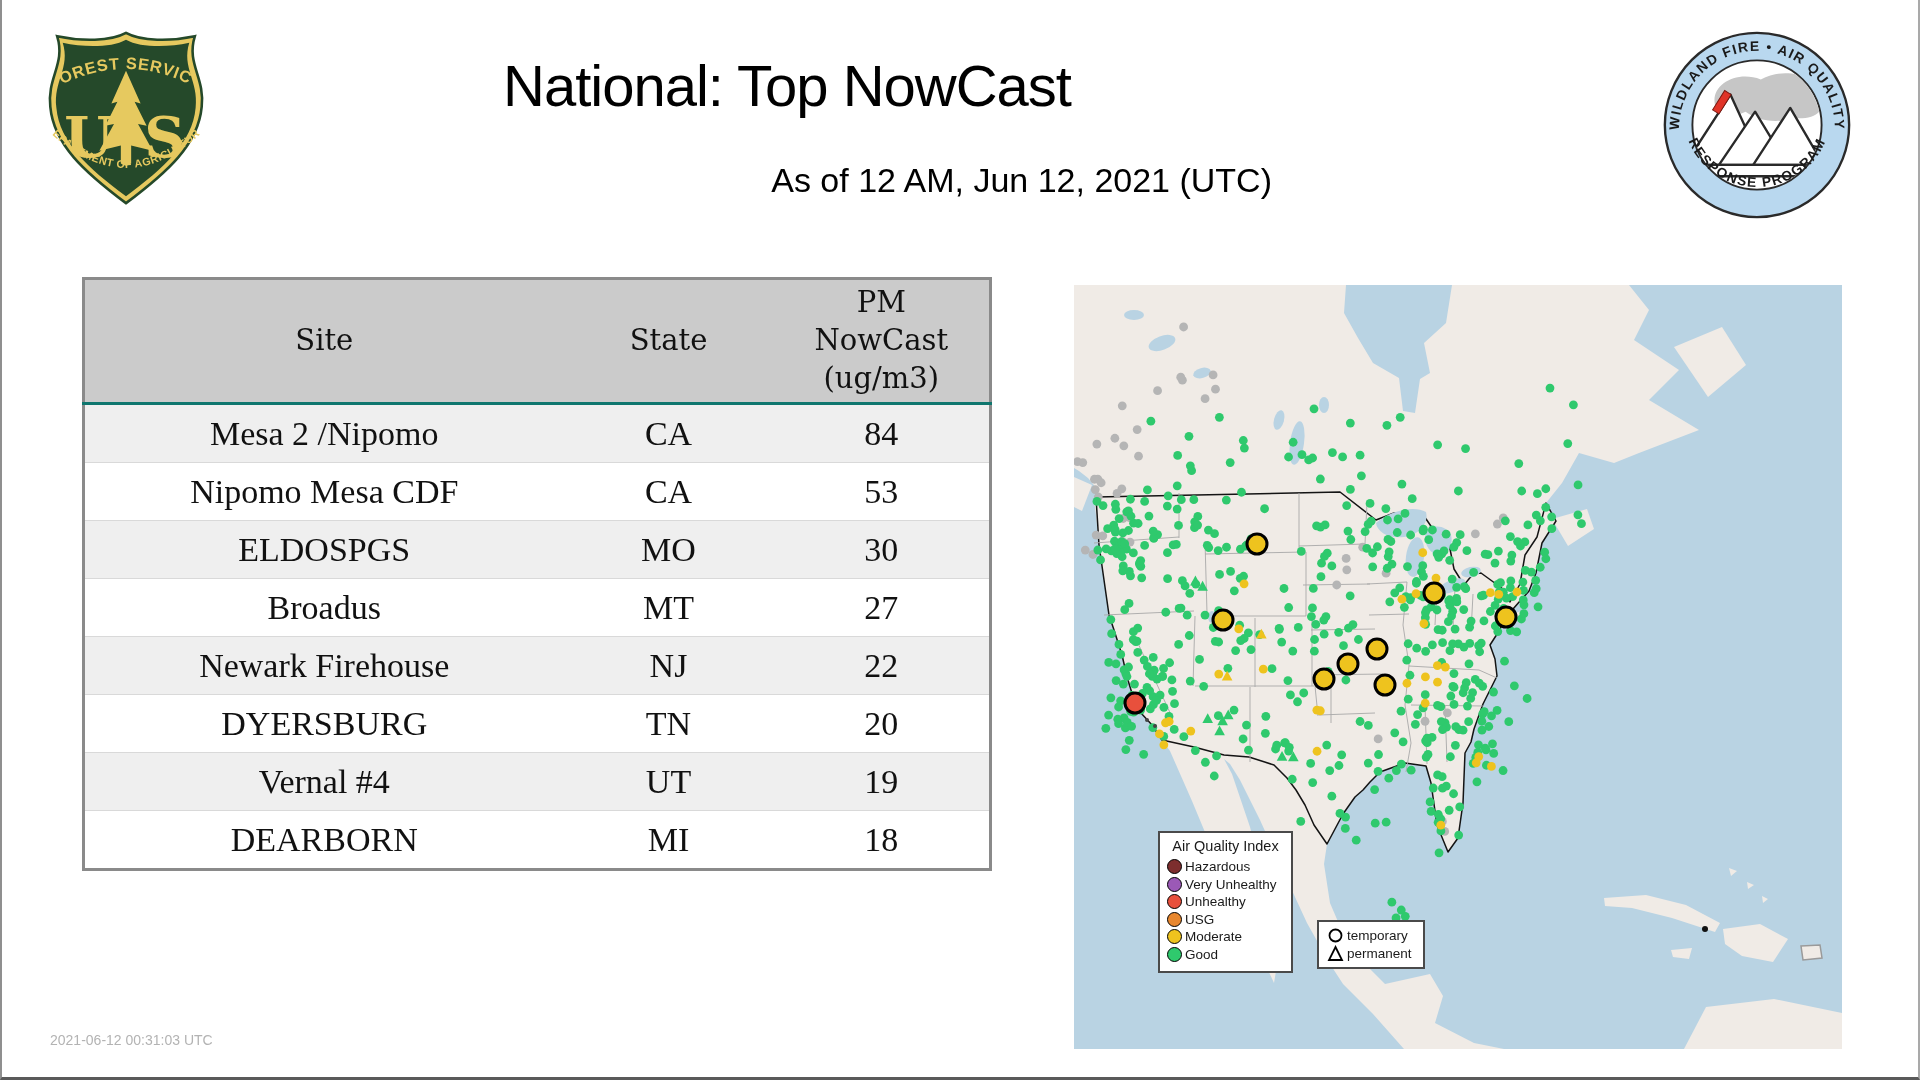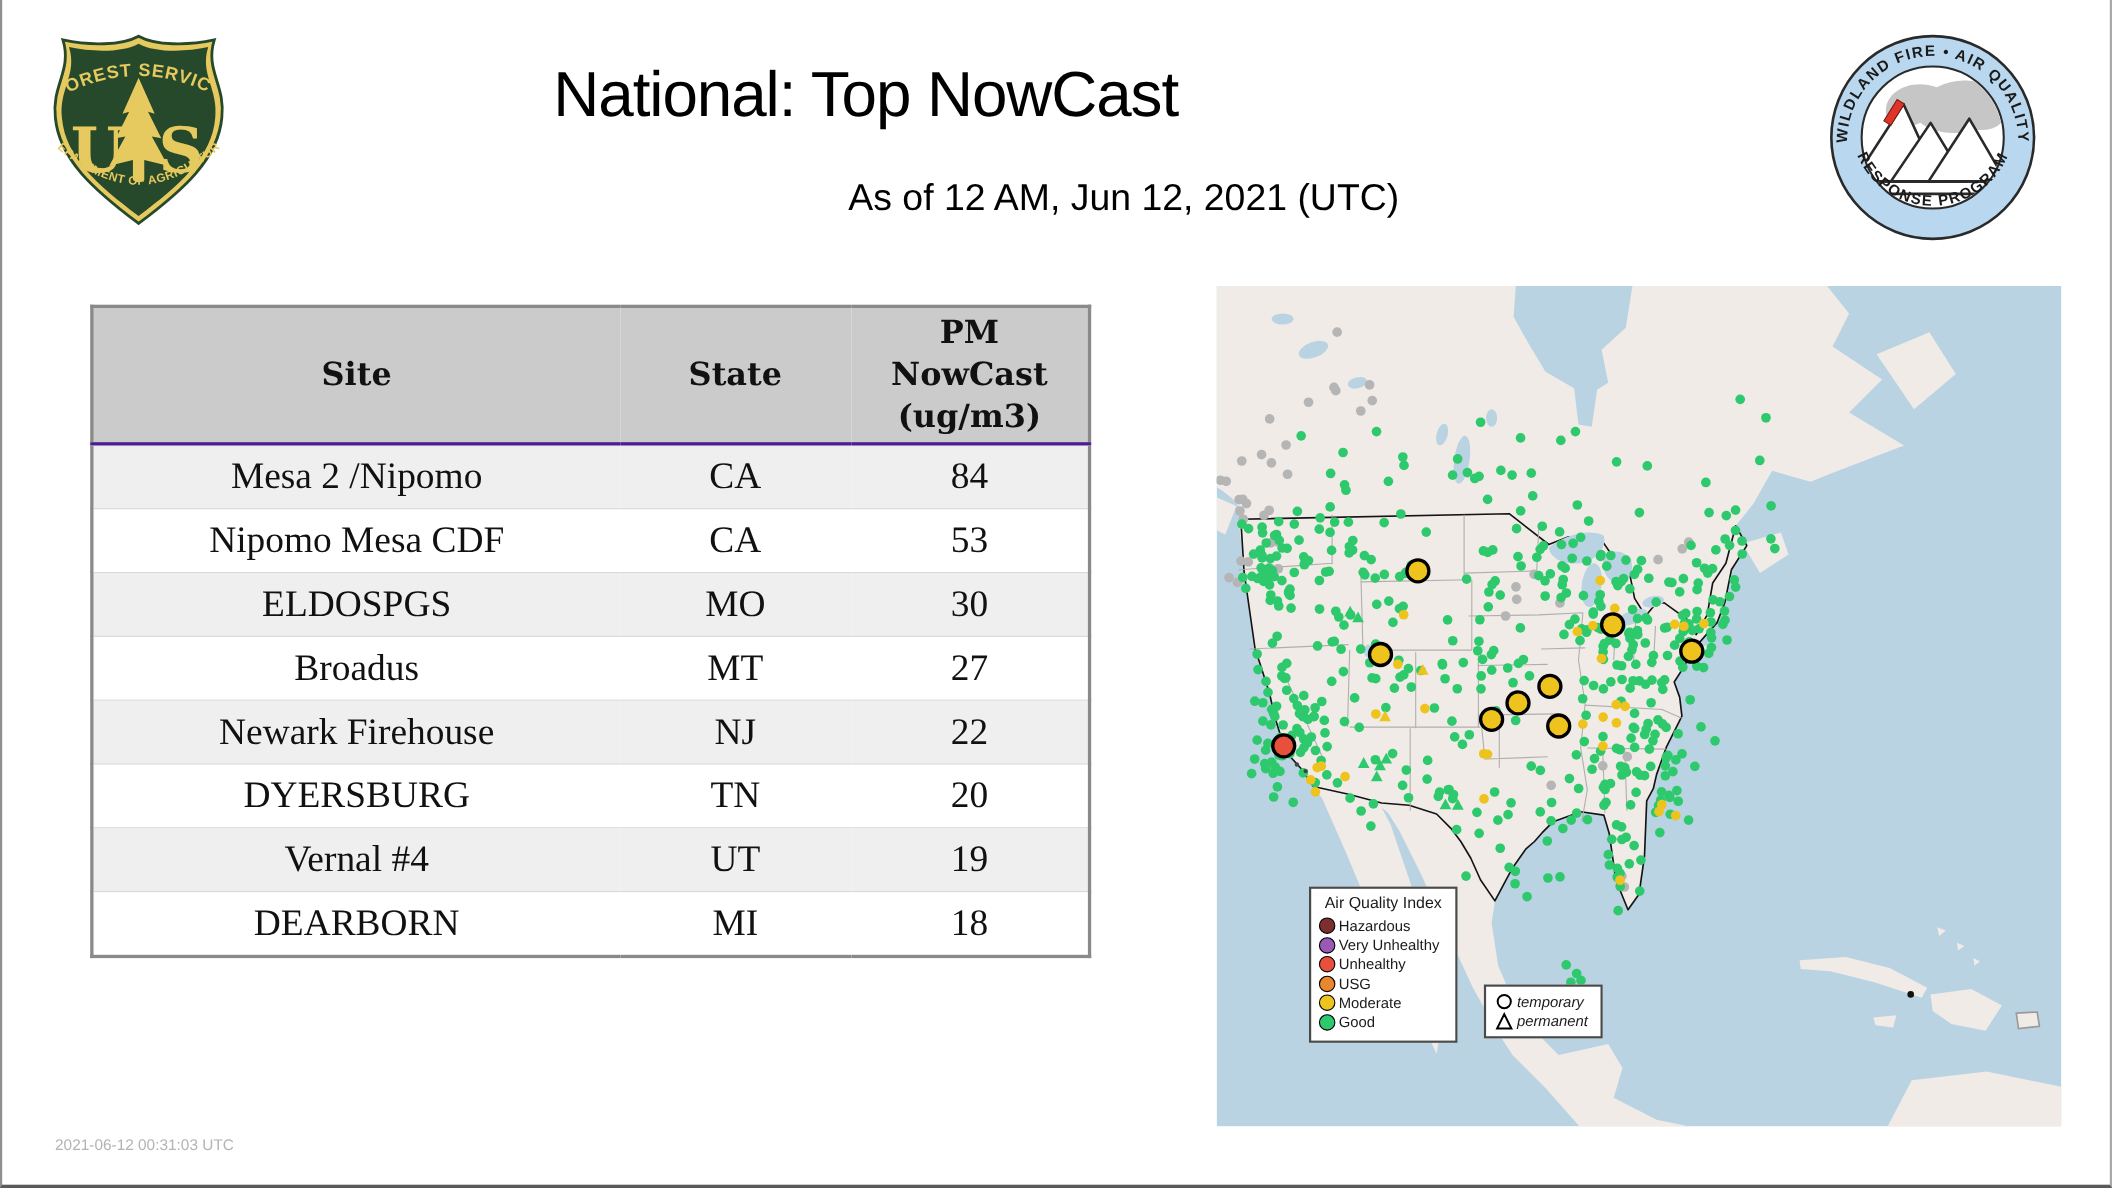--- a/index.html
+++ b/index.html
@@ -7,42 +7,42 @@
         border-left:2px solid #8f8f8f;border-right:2px solid #a9a9a9;border-bottom:3px solid #5a5a5a;overflow:hidden;}
   
   .title-block{position:absolute;left:300px;top:0;width:970px;text-align:center;}
   .main-title{margin:0;margin-top:52px;font-size:58px;font-weight:400;color:#000;letter-spacing:-1px;}
   .sub-title{margin:0;margin-top:42px;font-size:34px;font-weight:400;color:#000;text-align:right;}
   .usfs-logo{position:absolute;left:38px;top:26px;}
   .wfaqrp-logo{position:absolute;left:1660px;top:30px;}
   
   .nowcast-table{position:absolute;left:80px;top:277px;border-collapse:collapse;table-layout:fixed;
                  border:3px solid #8a8a8a;}
-  .nowcast-table th{height:120px;background:#cbcbcb;font-family:"DejaVu Serif",serif;font-weight:bold;
+  .nowcast-table th{height:120px;background:#cbcbcb;font-family:"DejaVu Serif",serif;font-weight:normal;
                     font-size:29px;color:#111;vertical-align:middle;
-                    border-bottom:3px solid #4c1d95;line-height:1.3;}
+                    border-bottom:3px solid #0f766e;line-height:1.3;}
   .nowcast-table td{height:55px;font-family:"Liberation Serif",serif;font-size:34px;color:#111;
                     text-align:center;vertical-align:middle;}
   .nowcast-table tbody tr{border-top:1.5px solid #d9d9d9;}
   .nowcast-table tbody tr:first-child{border-top:none;}
   .nowcast-table tbody tr:nth-child(odd){background:#efefef;}
   .nowcast-table tbody tr:nth-child(even){background:#ffffff;}
   .col-site{width:480px;}.col-state{width:210px;}.col-value{width:217px;}
   
-  .map-wrap{position:absolute;left:1072px;top:260px;width:768px;height:764px;margin-left:32px;}
+  .map-wrap{position:absolute;left:1072px;top:285px;width:768px;height:764px;}
   .map-wrap svg{display:block;}
   .map-legend{position:absolute;background:#ffffff;border:2px solid #4a4a4a;box-sizing:border-box;
               font-family:"Liberation Sans",sans-serif;color:#1a1a1a;}
   .legend-aqi{left:84px;top:546px;width:135px;padding:5px 7px 7px 7px;}
   .legend-aqi-title{font-size:14.5px;text-align:center;margin-bottom:5px;white-space:nowrap;}
   .legend-row{display:flex;align-items:center;gap:3px;margin:2.5px 0;}
   .legend-swatch{width:13px;height:13px;border-radius:50%;border:1.7px solid #000;flex:0 0 auto;}
   .legend-label{font-size:13.5px;white-space:nowrap;}
   .legend-type{left:243px;top:635px;width:108px;padding:4px 8px;}
-  .legend-type .legend-row{margin:1px 0;font-style:italic;}
+  .legend-type .legend-row{margin:1px 0;}
   
   .footer-timestamp{position:absolute;left:48px;top:1032px;font-size:14px;color:#b3b3b3;}
 </style>
 <style>.m-water,.m-water-g *{fill:#b9d3e3;} .m-land{fill:#f0ebe6;}
 .m-usline{fill:none;stroke:#141414;stroke-width:1.5;stroke-linejoin:round;}
 .m-stateline{fill:none;stroke:#a9a9a9;stroke-width:1;opacity:.9;}
 .m-pr{stroke:#9a9a9a;stroke-width:1.5;}</style></head>
 <body>
 
 <div class="page">

